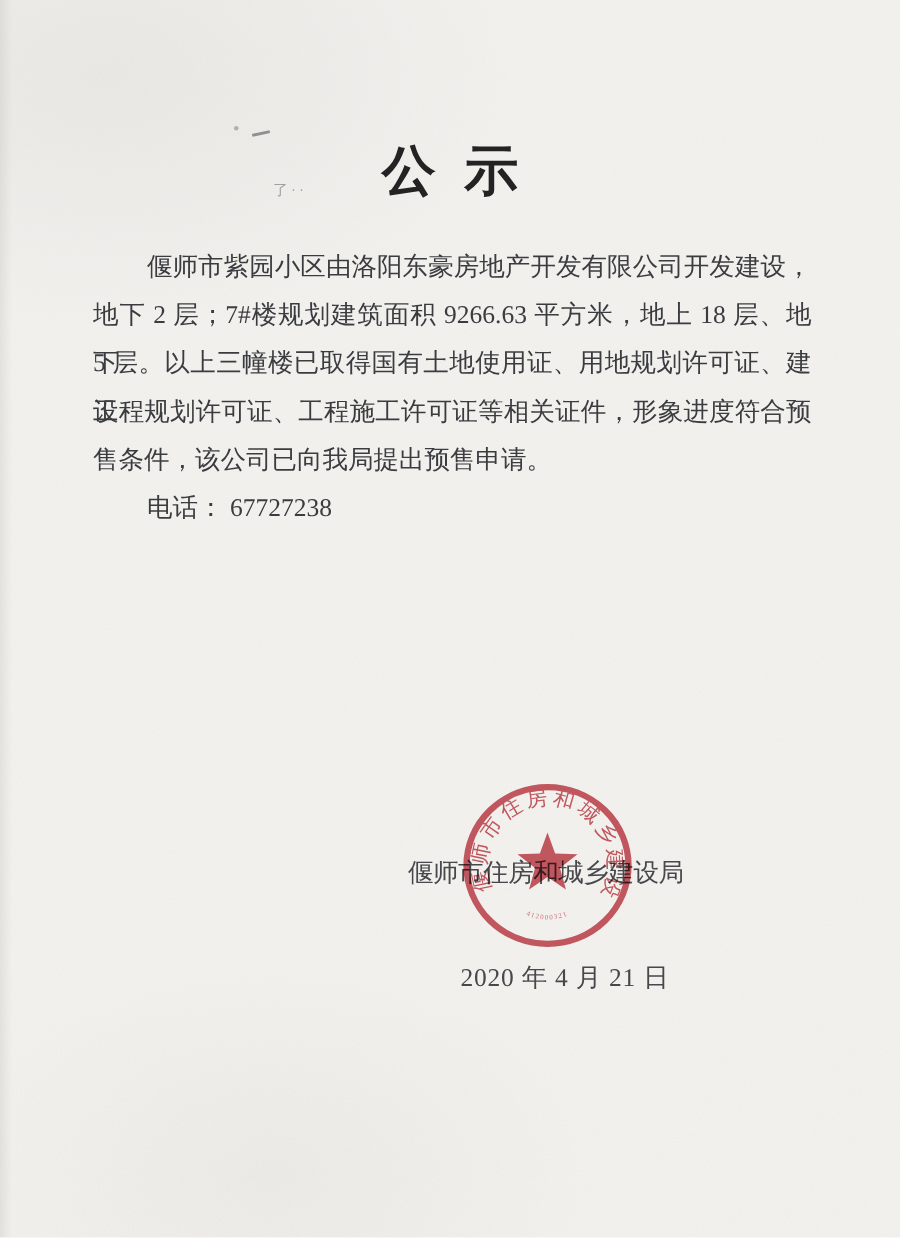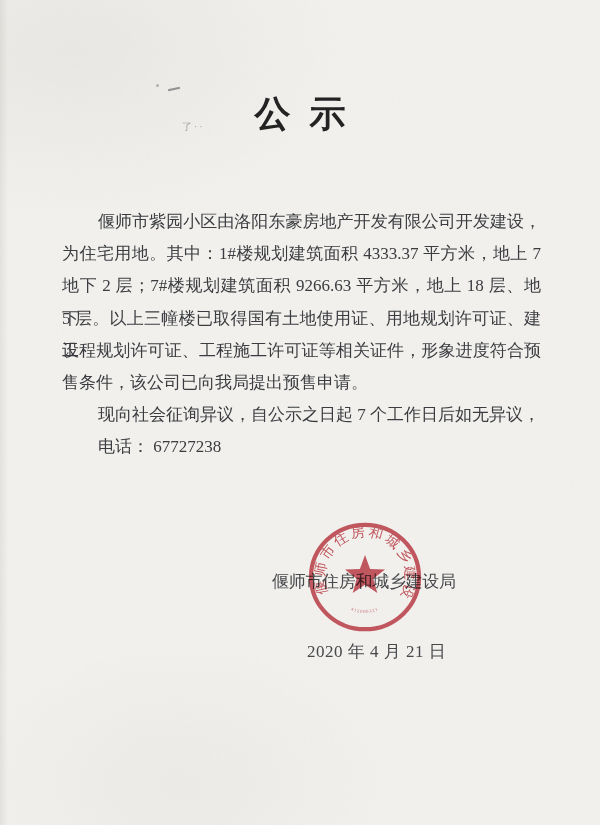--- a/index.html
+++ b/index.html
@@ -19,21 +19,20 @@
   .title{
     position:absolute;top:90px;left:0;width:100%;
     text-align:center;
     font-size:36px;font-weight:700;color:#232323;
     letter-spacing:5px;text-indent:5px;
     white-space:pre;
   }
   .body-text{
     position:absolute;left:62px;top:162px;width:479px;
     font-size:17px;
-    margin-top:44px;
   }
   .line{height:32.2px;line-height:32.2px;overflow:visible;}
   .jl{text-align:justify;text-align-last:justify;}
   .indent{padding-left:36px;}
   .phone{margin-top:0;}
   .signature{
     position:absolute;left:272px;top:570px;
     font-size:17px;letter-spacing:-0.3px;color:#47484c;z-index:1;
   }
   .date{
@@ -73,26 +72,24 @@
   </svg>
 
   <div class="mark1a"></div>
   <div class="mark1b"></div>
   <div class="mark2">了··</div>
 
   <div class="title">公 示</div>
 
   <div class="body-text">
     <div class="line jl indent">偃师市紫园小区由洛阳东豪房地产开发有限公司开发建设，</div>
-    <div class="line jl">为住宅用地。其中：1#楼规划建筑面积 4333.37 平方米，地上 7</div>
     <div class="line jl">地下 2 层；7#楼规划建筑面积 9266.63 平方米，地上 18 层、地下</div>
     <div class="line jl">5 层。以上三幢楼已取得国有土地使用证、用地规划许可证、建设</div>
     <div class="line jl">工程规划许可证、工程施工许可证等相关证件，形象进度符合预</div>
     <div class="line">售条件，该公司已向我局提出预售申请。</div>
-    <div class="line indent">现向社会征询异议，自公示之日起 7 个工作日后如无异议，</div>
     <div class="line indent phone">电话： 67727238</div>
   </div>
 
   <div class="signature">偃师市住房和城乡建设局</div>
   <div class="date">2020 年 4 月 21 日</div>
 
   <svg class="seal" viewBox="0 0 116 112" aria-hidden="false">
     <defs>
       <path id="sealArc" d="M 21.3 73.1 A 40.5 40.5 0 1 1 94.7 73.1" fill="none"></path>
       <path id="sealBottom" d="M 42.8 88.6 A 36 36 0 0 0 73.2 88.6" fill="none"></path>

